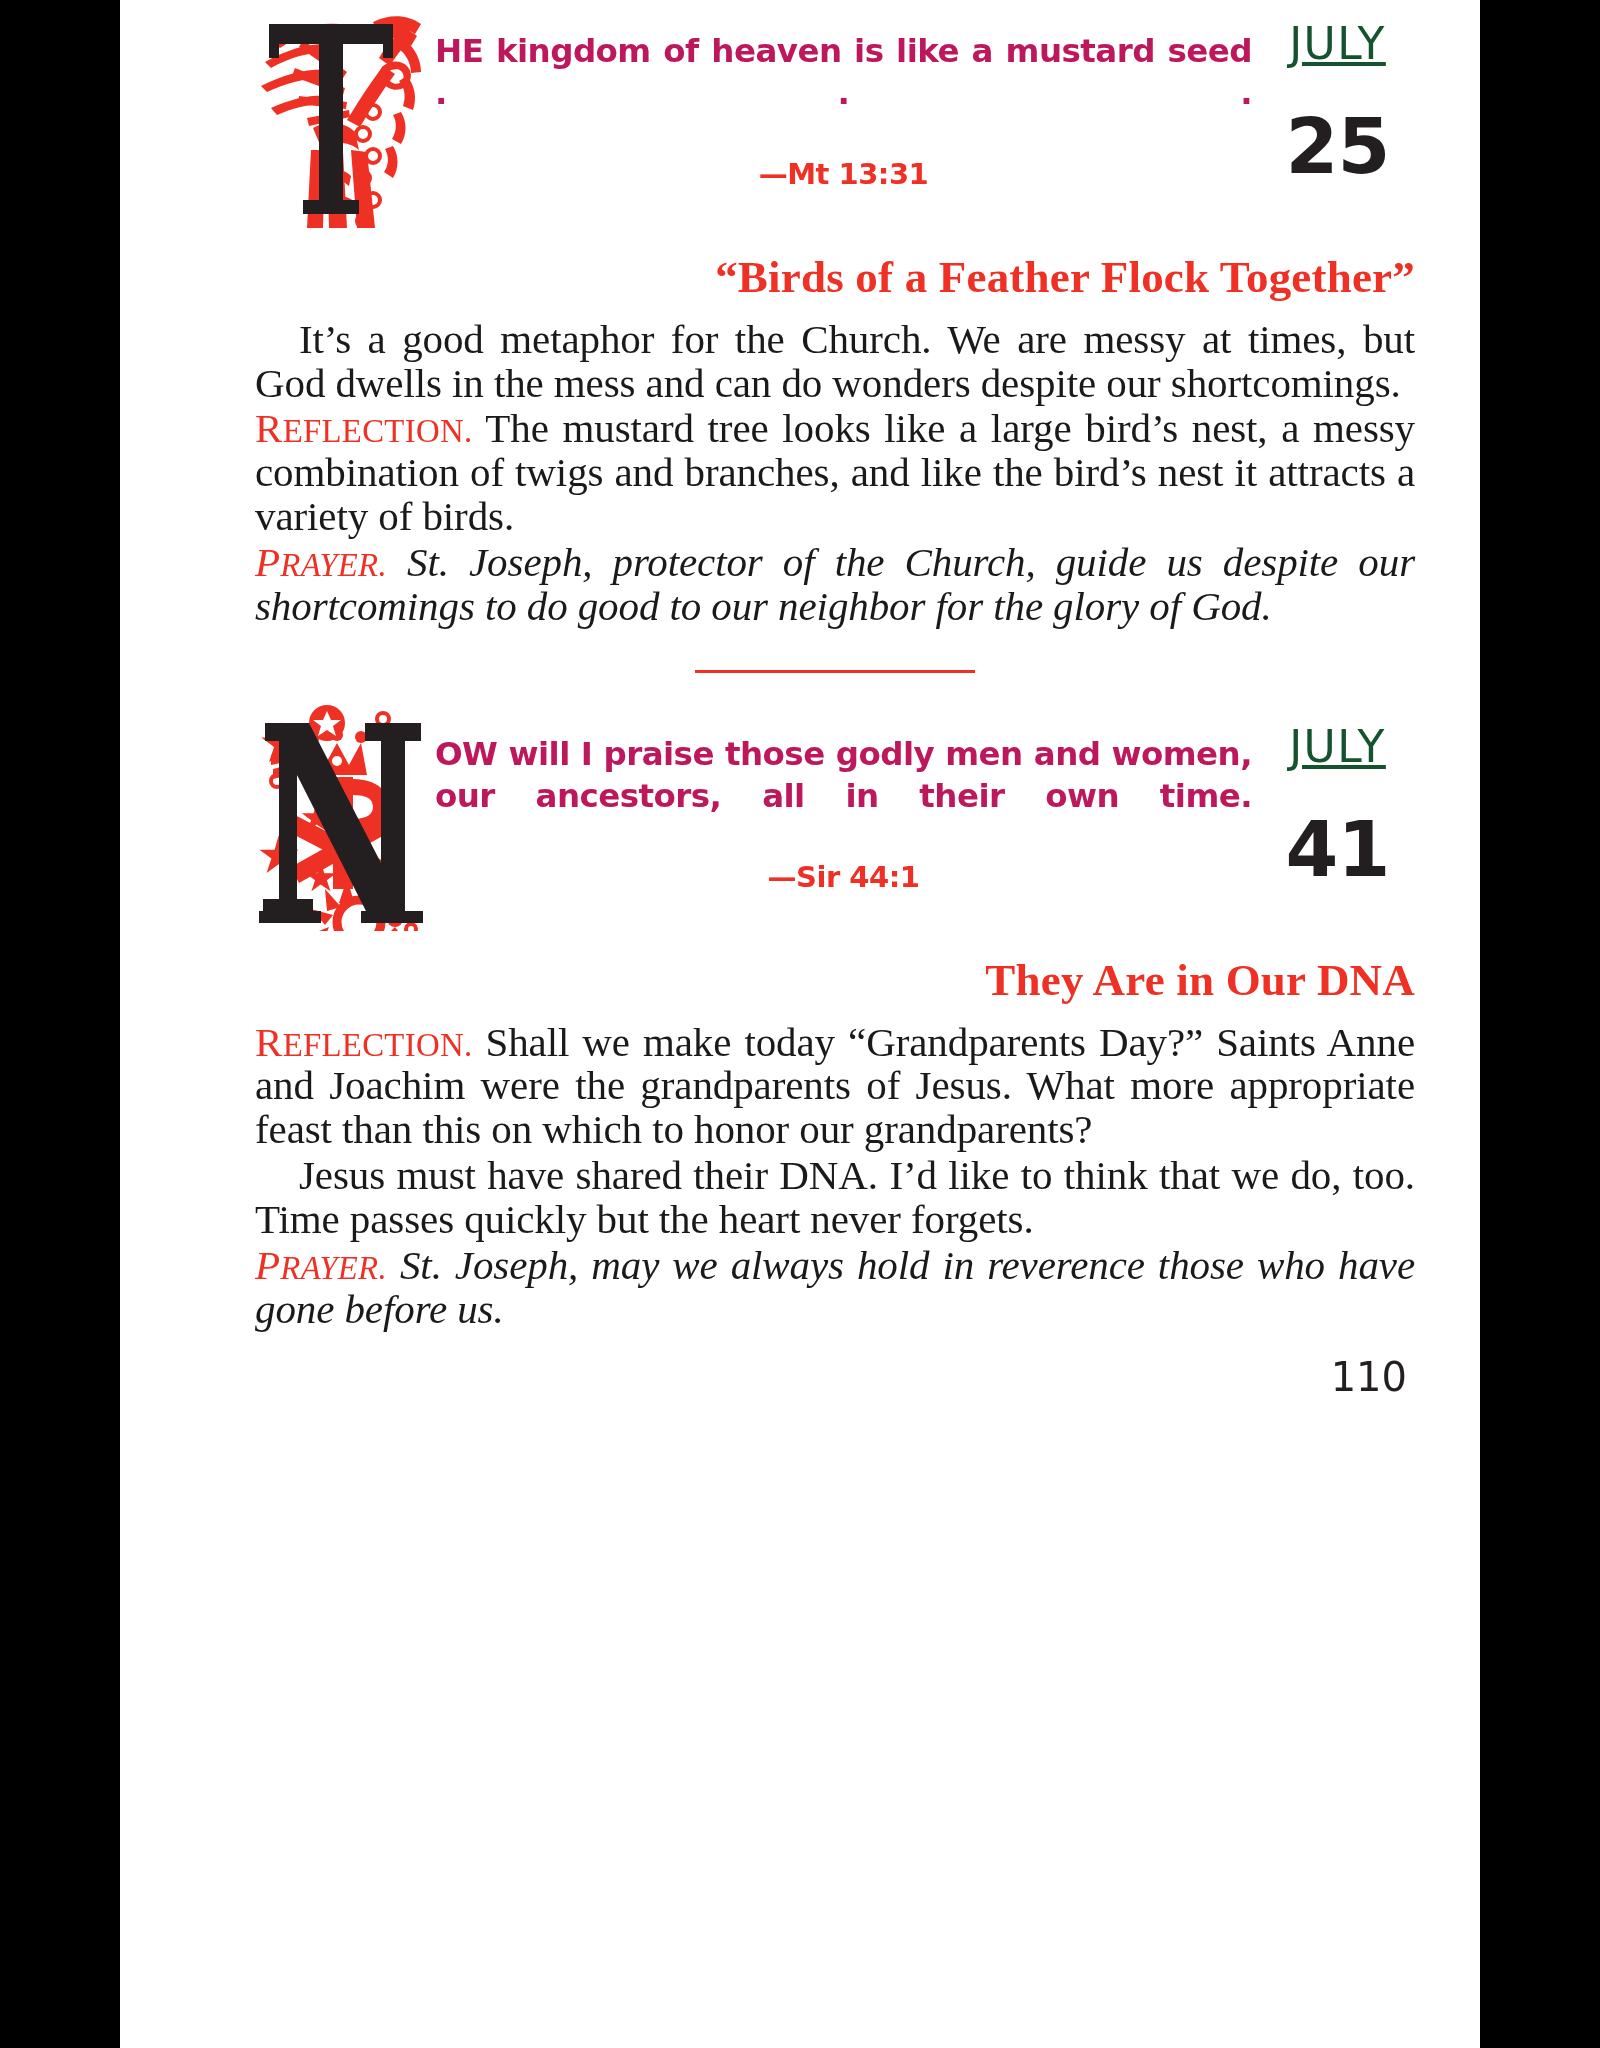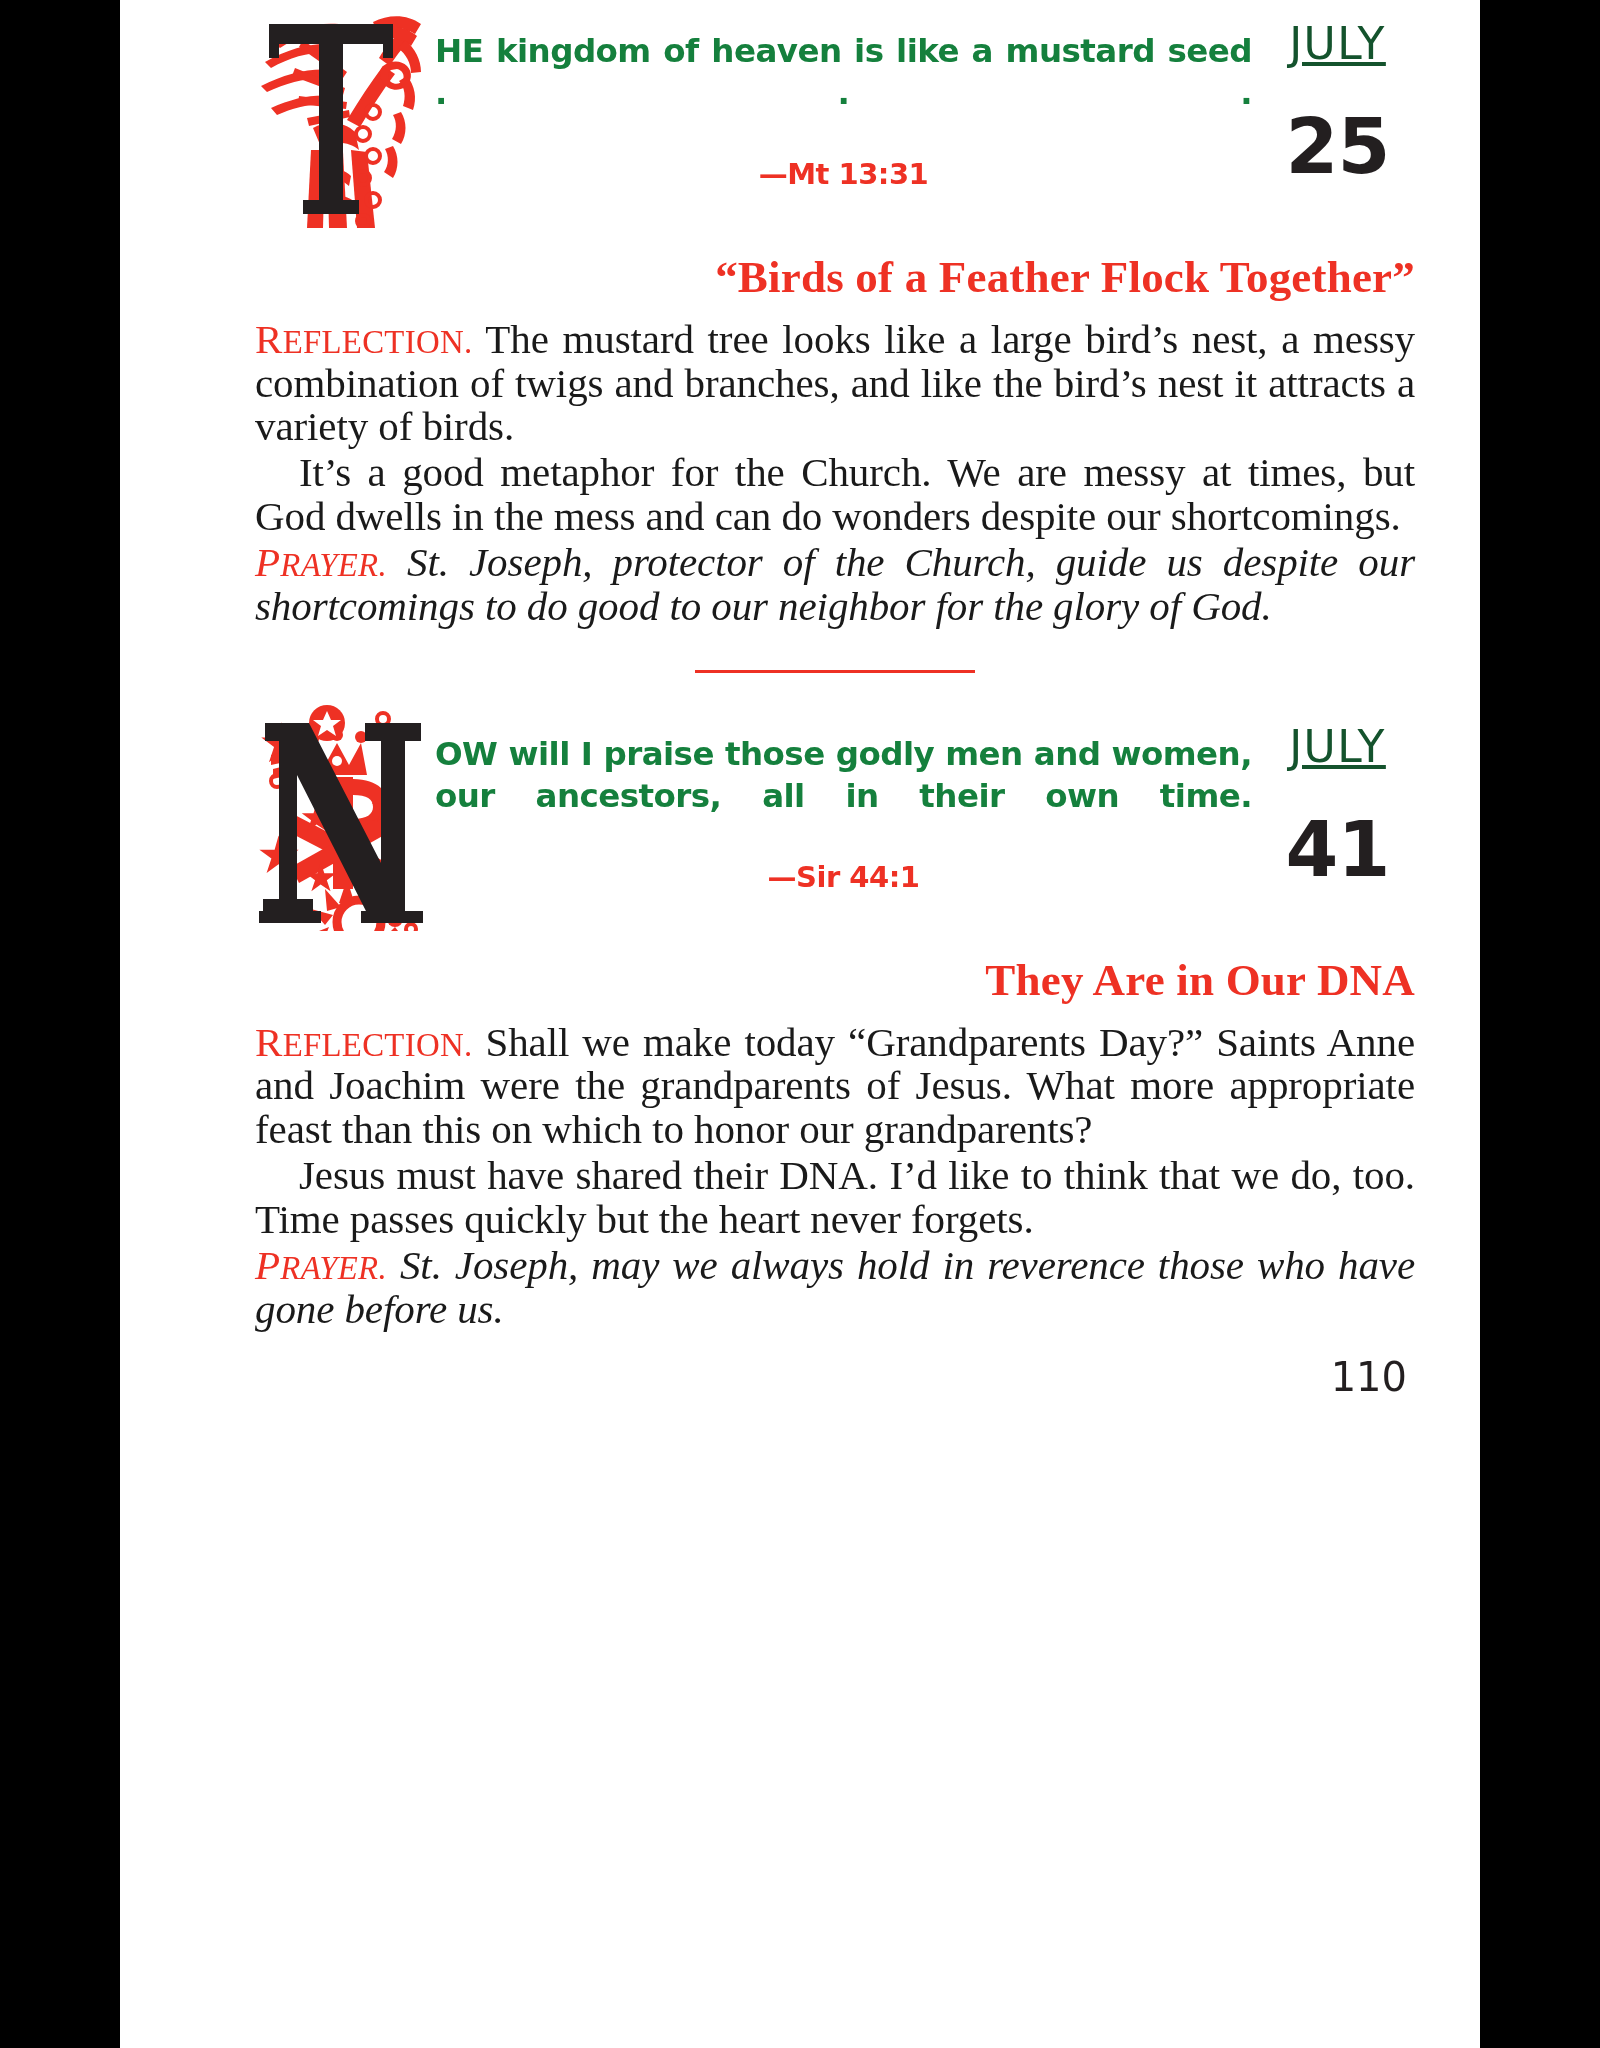--- a/index.html
+++ b/index.html
@@ -51,21 +51,21 @@
   .verse-col {
     flex: 1 1 auto;
     padding-top: 30px;
     position: relative;
   }
   .verse-text {
     font-family: "DejaVu Sans", sans-serif;
     font-weight: 700;
     font-size: 32.5px;
     line-height: 1.30;
-    color: #15803d;
+    color: #be185d;
     letter-spacing: -0.55px;
     text-align: justify;
     margin: 0;
     word-spacing: -0.5px;
   }
   .verse-text.j2 { text-align: justify; }
   .verse-text::after { content: ""; display: inline-block; width: 100%; }
 
   .citation {
     font-family: "DejaVu Sans", sans-serif;
@@ -216,22 +216,22 @@
       </div>
 
       <div class="date-col">
         <div class="date-month">JULY</div>
         <div class="date-day">25</div>
       </div>
     </div>
 
     <h2 class="entry-title">“Birds of a Feather Flock Together”</h2>
 
+    <p class="body-para indent">It’s a good metaphor for the Church. We are messy at times, but God dwells in the mess and can do wonders despite our shortcomings.</p>
     <p class="body-para"><span class="label-cap"><span>R</span><span class="sc">EFLECTION.</span></span> <span>The mustard tree looks like a large bird’s nest, a messy combination of twigs and branches, and like the bird’s nest it attracts a variety of birds.</span></p>
-    <p class="body-para indent">It’s a good metaphor for the Church. We are messy at times, but God dwells in the mess and can do wonders despite our shortcomings.</p>
 
     <p class="body-para italic"><span class="label-cap"><span>P</span><span class="sc">RAYER.</span></span> <span>St. Joseph, protector of the Church, guide us despite our shortcomings to do good to our neighbor for the glory of God.</span></p>
 
     <div class="divider-wrap">
       <span class="divider"></span>
     </div>
 
     <div class="entry-head">
 
       <div class="dropcap-wrap">

